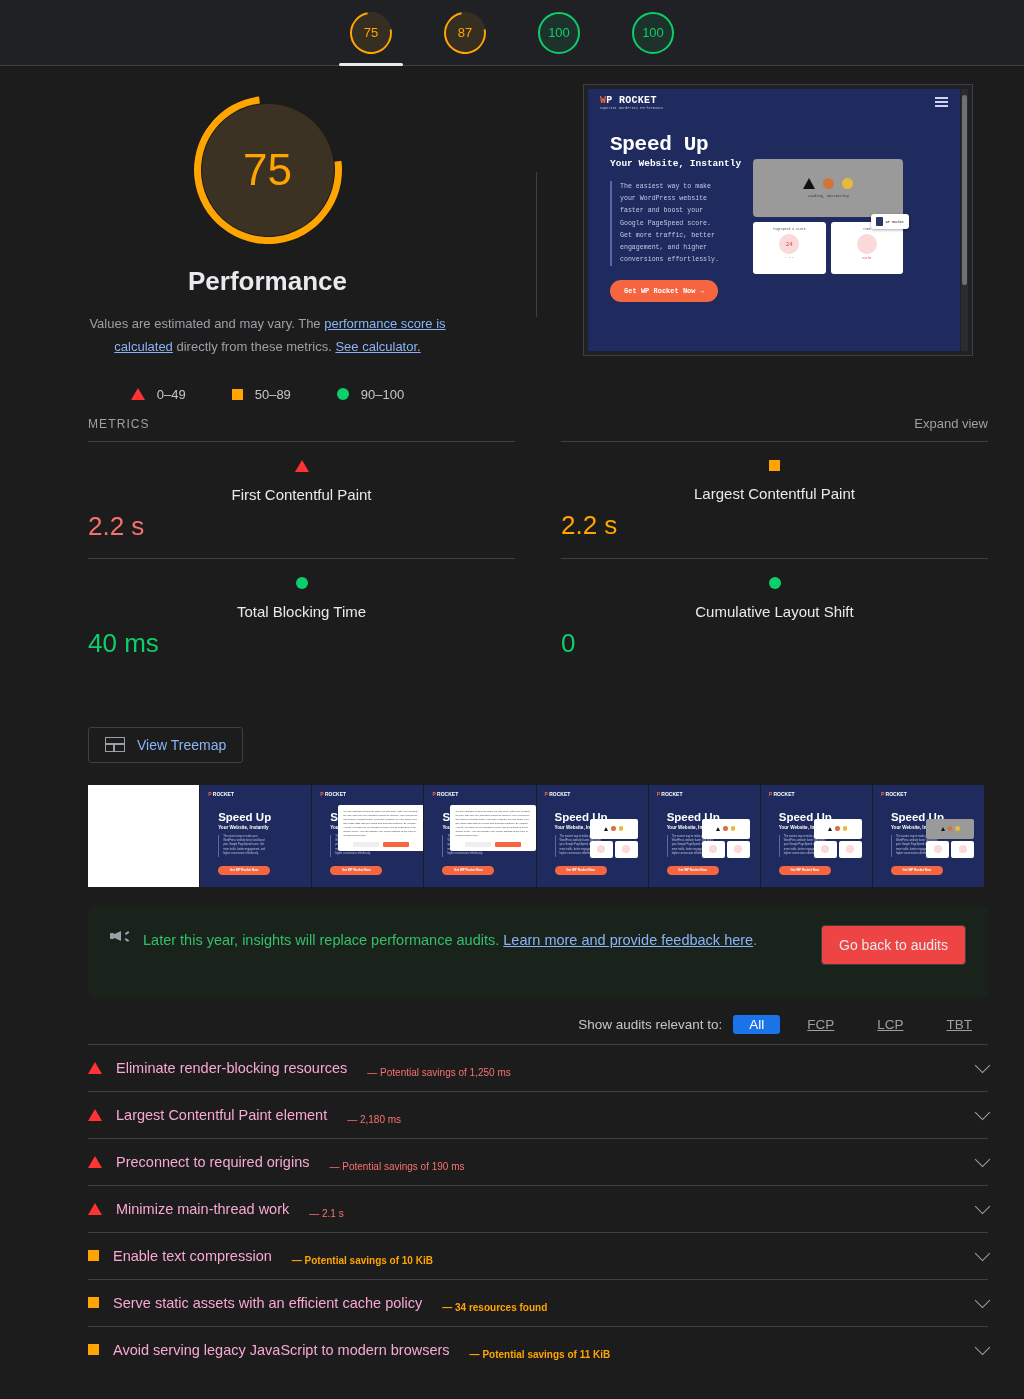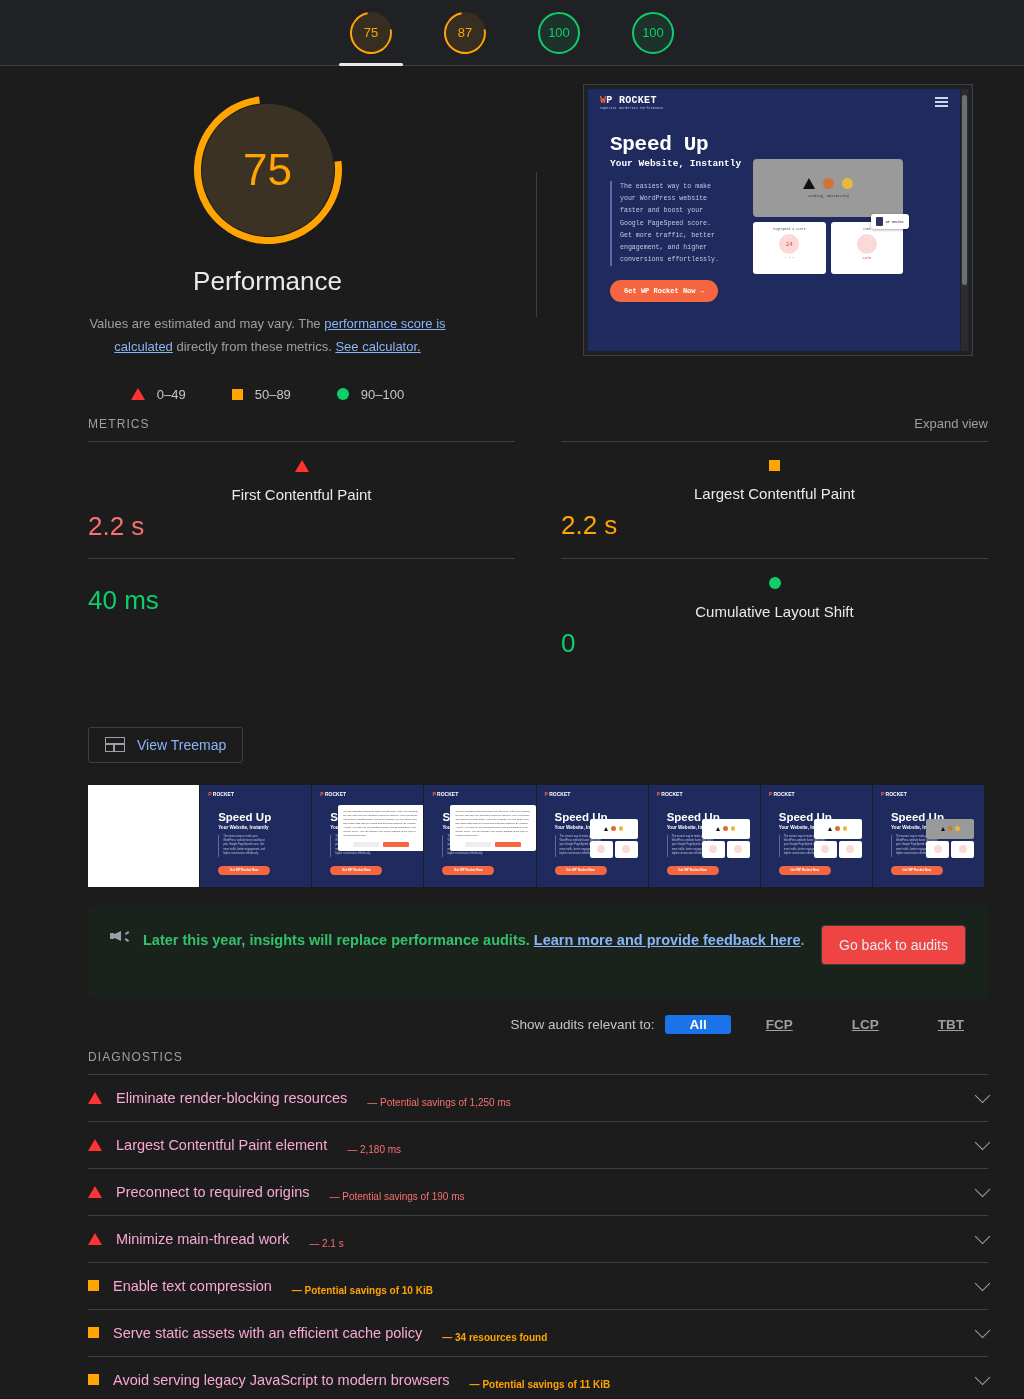--- a/index.html
+++ b/index.html
@@ -67,21 +67,21 @@
   .big-gauge .arc {
     position: absolute; inset: 0; border-radius: 50%;
     border: 7px solid #ffa400;
     border-top-color: transparent;
     transform: rotate(38deg);
   }
   .big-gauge .score-num {
     position: relative; z-index: 3;
     font-size: 44px; color: #ffa400; font-weight: 400;
   }
-  .cat-title { font-size: 26px; margin-top: 22px; color: #e8eaed; font-weight: 400; }
+  .cat-title { font-size: 26px; margin-top: 22px; color: #e8eaed; font-weight: 700; }
   .score-desc {
     margin-top: 16px; width: 400px; text-align: center;
     font-size: 13px; line-height: 1.75; color: #9aa0a6;
   }
   .score-desc a { color: #8ab4f8; text-decoration: underline; }
   .legend {
     display: flex; gap: 46px; margin-top: 28px;
     font-size: 13px; color: #c4c7c5; align-items: center;
   }
   .legend-item { display: flex; align-items: center; gap: 12px; }
@@ -229,34 +229,34 @@
   .megaphone { width: 19px; height: 16px; position: relative; flex-shrink: 0; margin-top: 3px; }
   .megaphone .cone {
     position: absolute; left: 0; top: 3px; width: 0; height: 0;
     border-top: 5px solid transparent; border-bottom: 5px solid transparent;
     border-right: 11px solid #9aa0a6;
   }
   .megaphone .body { position: absolute; left: 0; top: 5px; width: 4px; height: 6px; background: #9aa0a6; border-radius: 1px; }
   .megaphone .w1, .megaphone .w2 { position: absolute; right: 0; width: 4px; height: 1.6px; background: #9aa0a6; }
   .megaphone .w1 { top: 4px; transform: rotate(-32deg); }
   .megaphone .w2 { top: 11px; transform: rotate(32deg); }
-  .banner-text { font-size: 14.5px; line-height: 2.1; color: #34c06a; font-weight: bold; }
+  .banner-text { font-size: 14.5px; line-height: 2.1; color: #34c06a; }
   .banner-text a { color: #8ab4f8; text-decoration: underline; }
   .banner-btn {
     border: 1px solid #3c4043; background: #ef4444; color: #e8eaed;
     border-radius: 4px; padding: 11px 17px; font-size: 14px; cursor: pointer;
     white-space: nowrap; font-family: inherit;
   }
 
   
   .filter-row {
     display: flex; justify-content: flex-end; align-items: center; gap: 11px;
     margin: 16px 36px 0 0; font-size: 13.5px; color: #c4c7c5;
   }
-  .chip { padding: 2px 24px; border-radius: 3px; cursor: pointer; color: #9aa0a6; text-decoration: underline; font-weight: bold; }
+  .chip { padding: 2px 16px; border-radius: 3px; cursor: pointer; color: #9aa0a6; text-decoration: underline; }
   .chip.active { background: #1a73e8; color: #fff; text-decoration: none; }
 
   
   .diag-label { font-size: 12px; letter-spacing: 1.1px; color: #9aa0a6; margin: 16px 0 0 88px; }
   .diag-list { margin: 10px 36px 0 88px; }
   .diag-row {
     border-top: 1px solid #3c4043; height: 47px;
     display: flex; align-items: center; gap: 14px; cursor: pointer;
   }
   .diag-title { font-size: 14.5px; color: #f9a8d4; }
@@ -399,20 +399,24 @@
       <div class="metric-val v-red">2.2 s</div>
     </div>
       <div class="metric">
       <div class="metric-title">
           <span class="sq"></span>
         <span>Largest Contentful Paint</span>
         </div>
       <div class="metric-val v-orange">2.2 s</div>
     </div>
       <div class="metric">
+      <div class="metric-title">
+          <span class="cir"></span>
+        <span>Total Blocking Time</span>
+        </div>
       <div class="metric-val v-green">40 ms</div>
     </div>
       <div class="metric">
       <div class="metric-title">
           <span class="cir"></span>
         <span>Cumulative Layout Shift</span>
         </div>
       <div class="metric-val v-green">0</div>
     </div>
       <div class="metric blank"></div>
@@ -570,21 +574,20 @@
   <div class="filter-row">
     <span>Show audits relevant to:</span>
     <span id="chips" style="display:flex;gap:11px">
         <span class="chip active">All</span>
         <span class="chip">FCP</span>
         <span class="chip">LCP</span>
         <span class="chip">TBT</span>
       </span>
   </div>
 
-  <div class="diag-label">DIAGNOSTICS</div>
   <div class="diag-list" id="diaglist">
       <div class="diag-row">
      <span class="tri"></span>
      <span class="diag-title">Eliminate render-blocking resources</span>
      <span class="diag-sub s-red">— Potential savings of 1,250 ms</span>
      <span class="chev"></span>
    </div>
       <div class="diag-row">
      <span class="tri"></span>
      <span class="diag-title">Largest Contentful Paint element</span>

